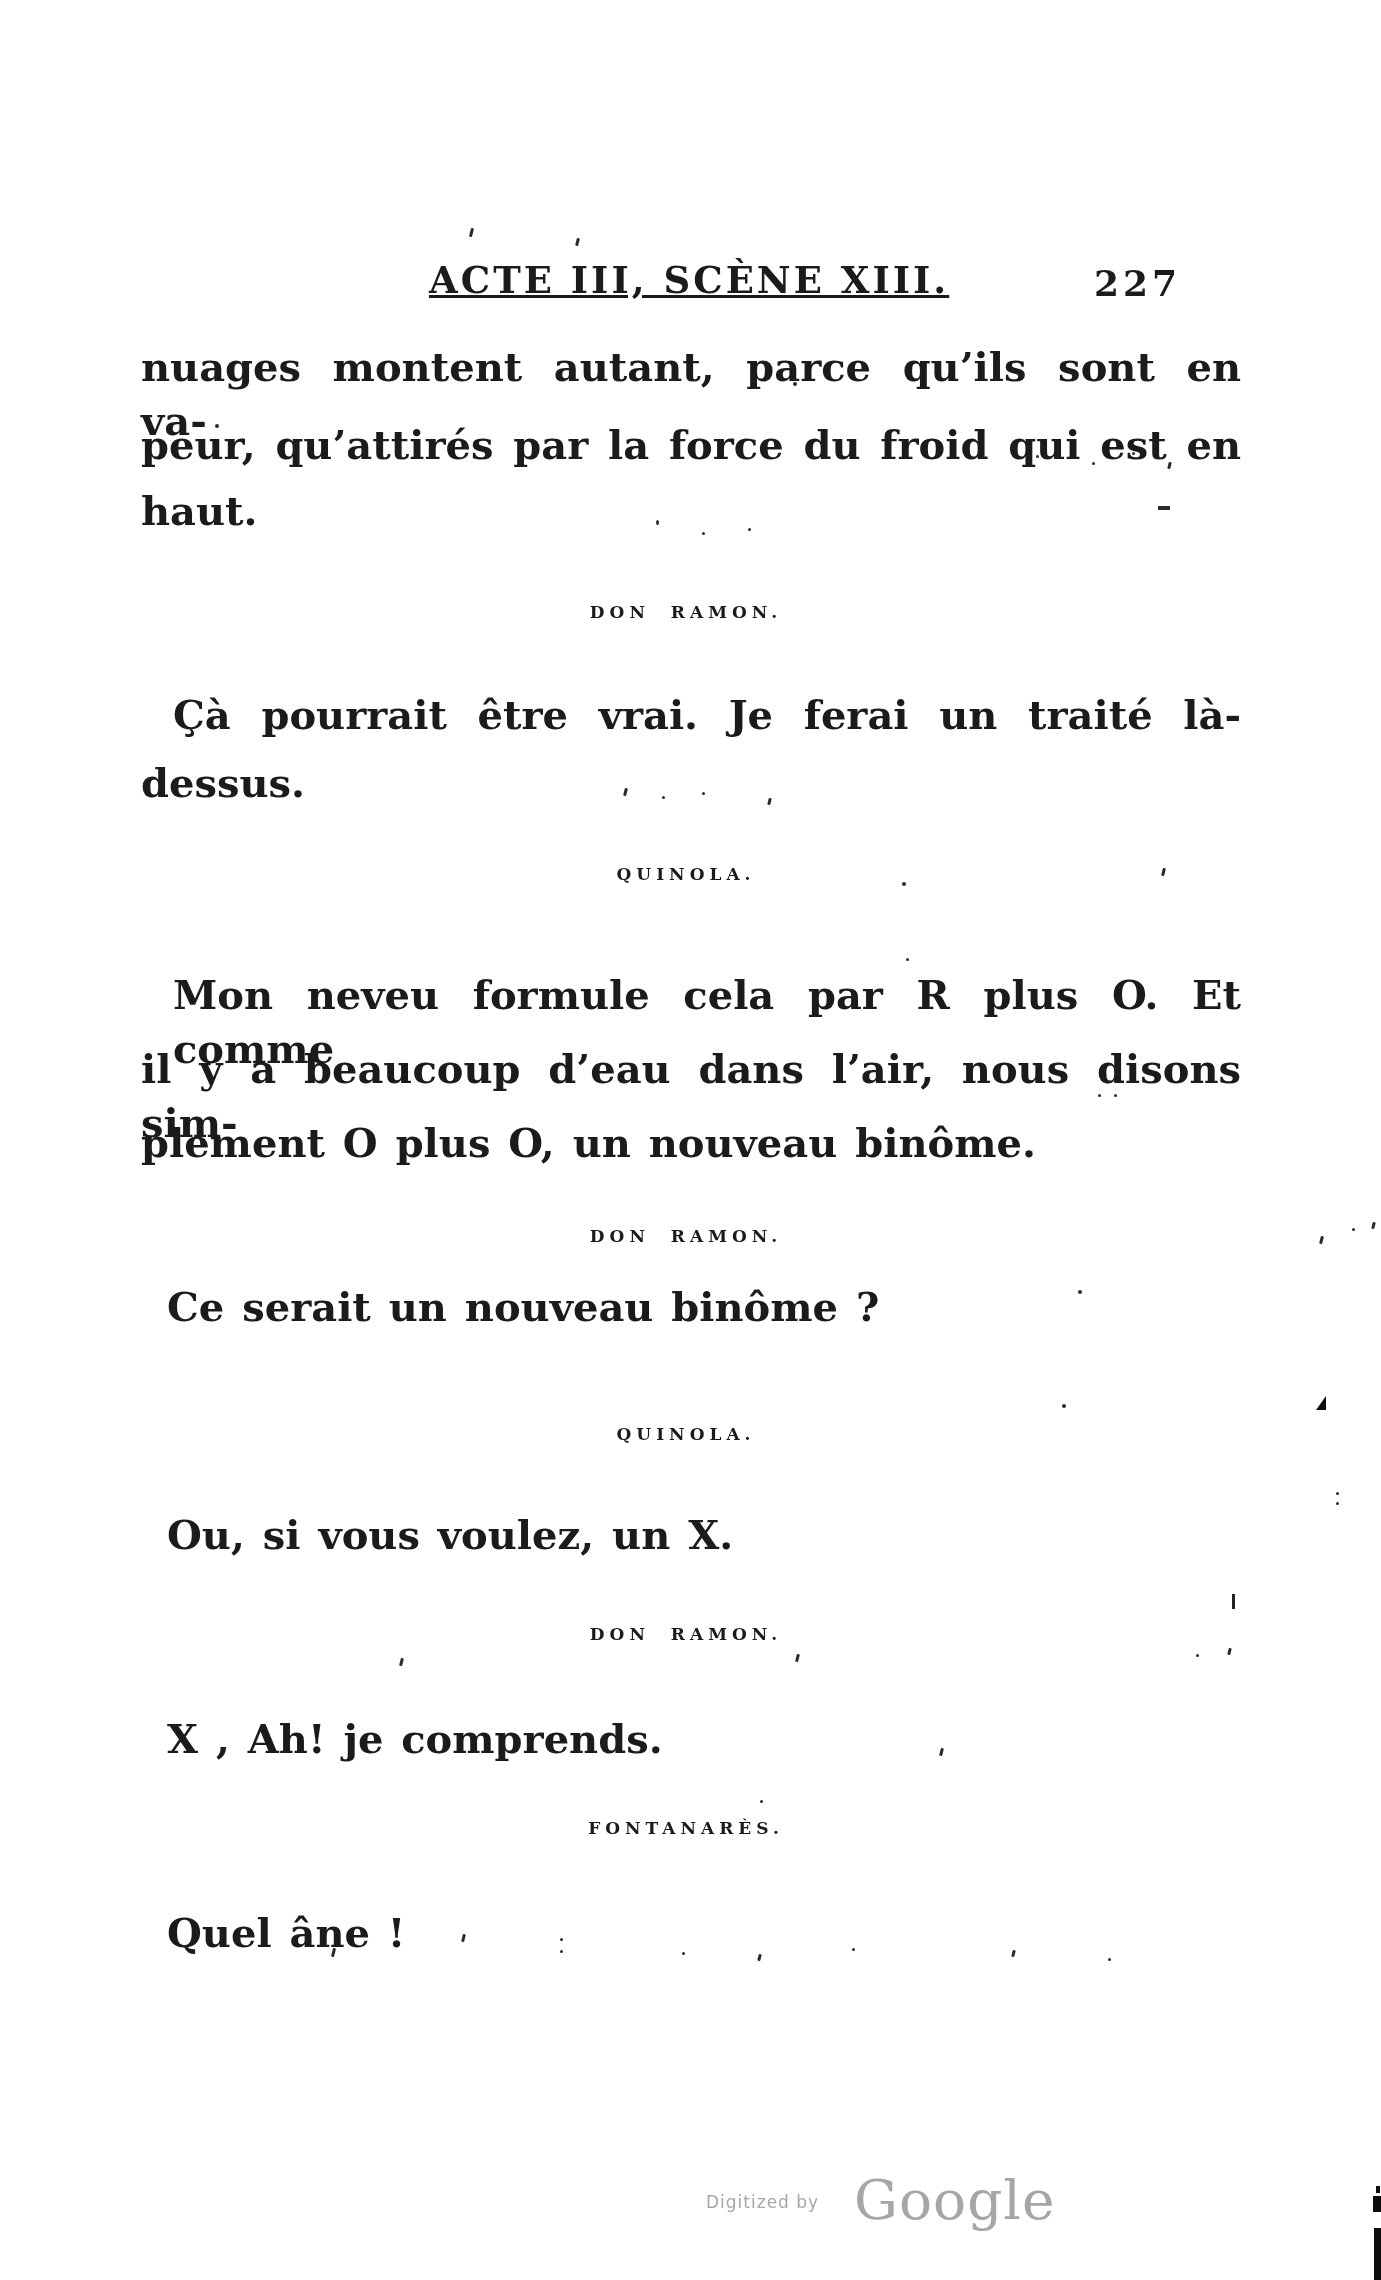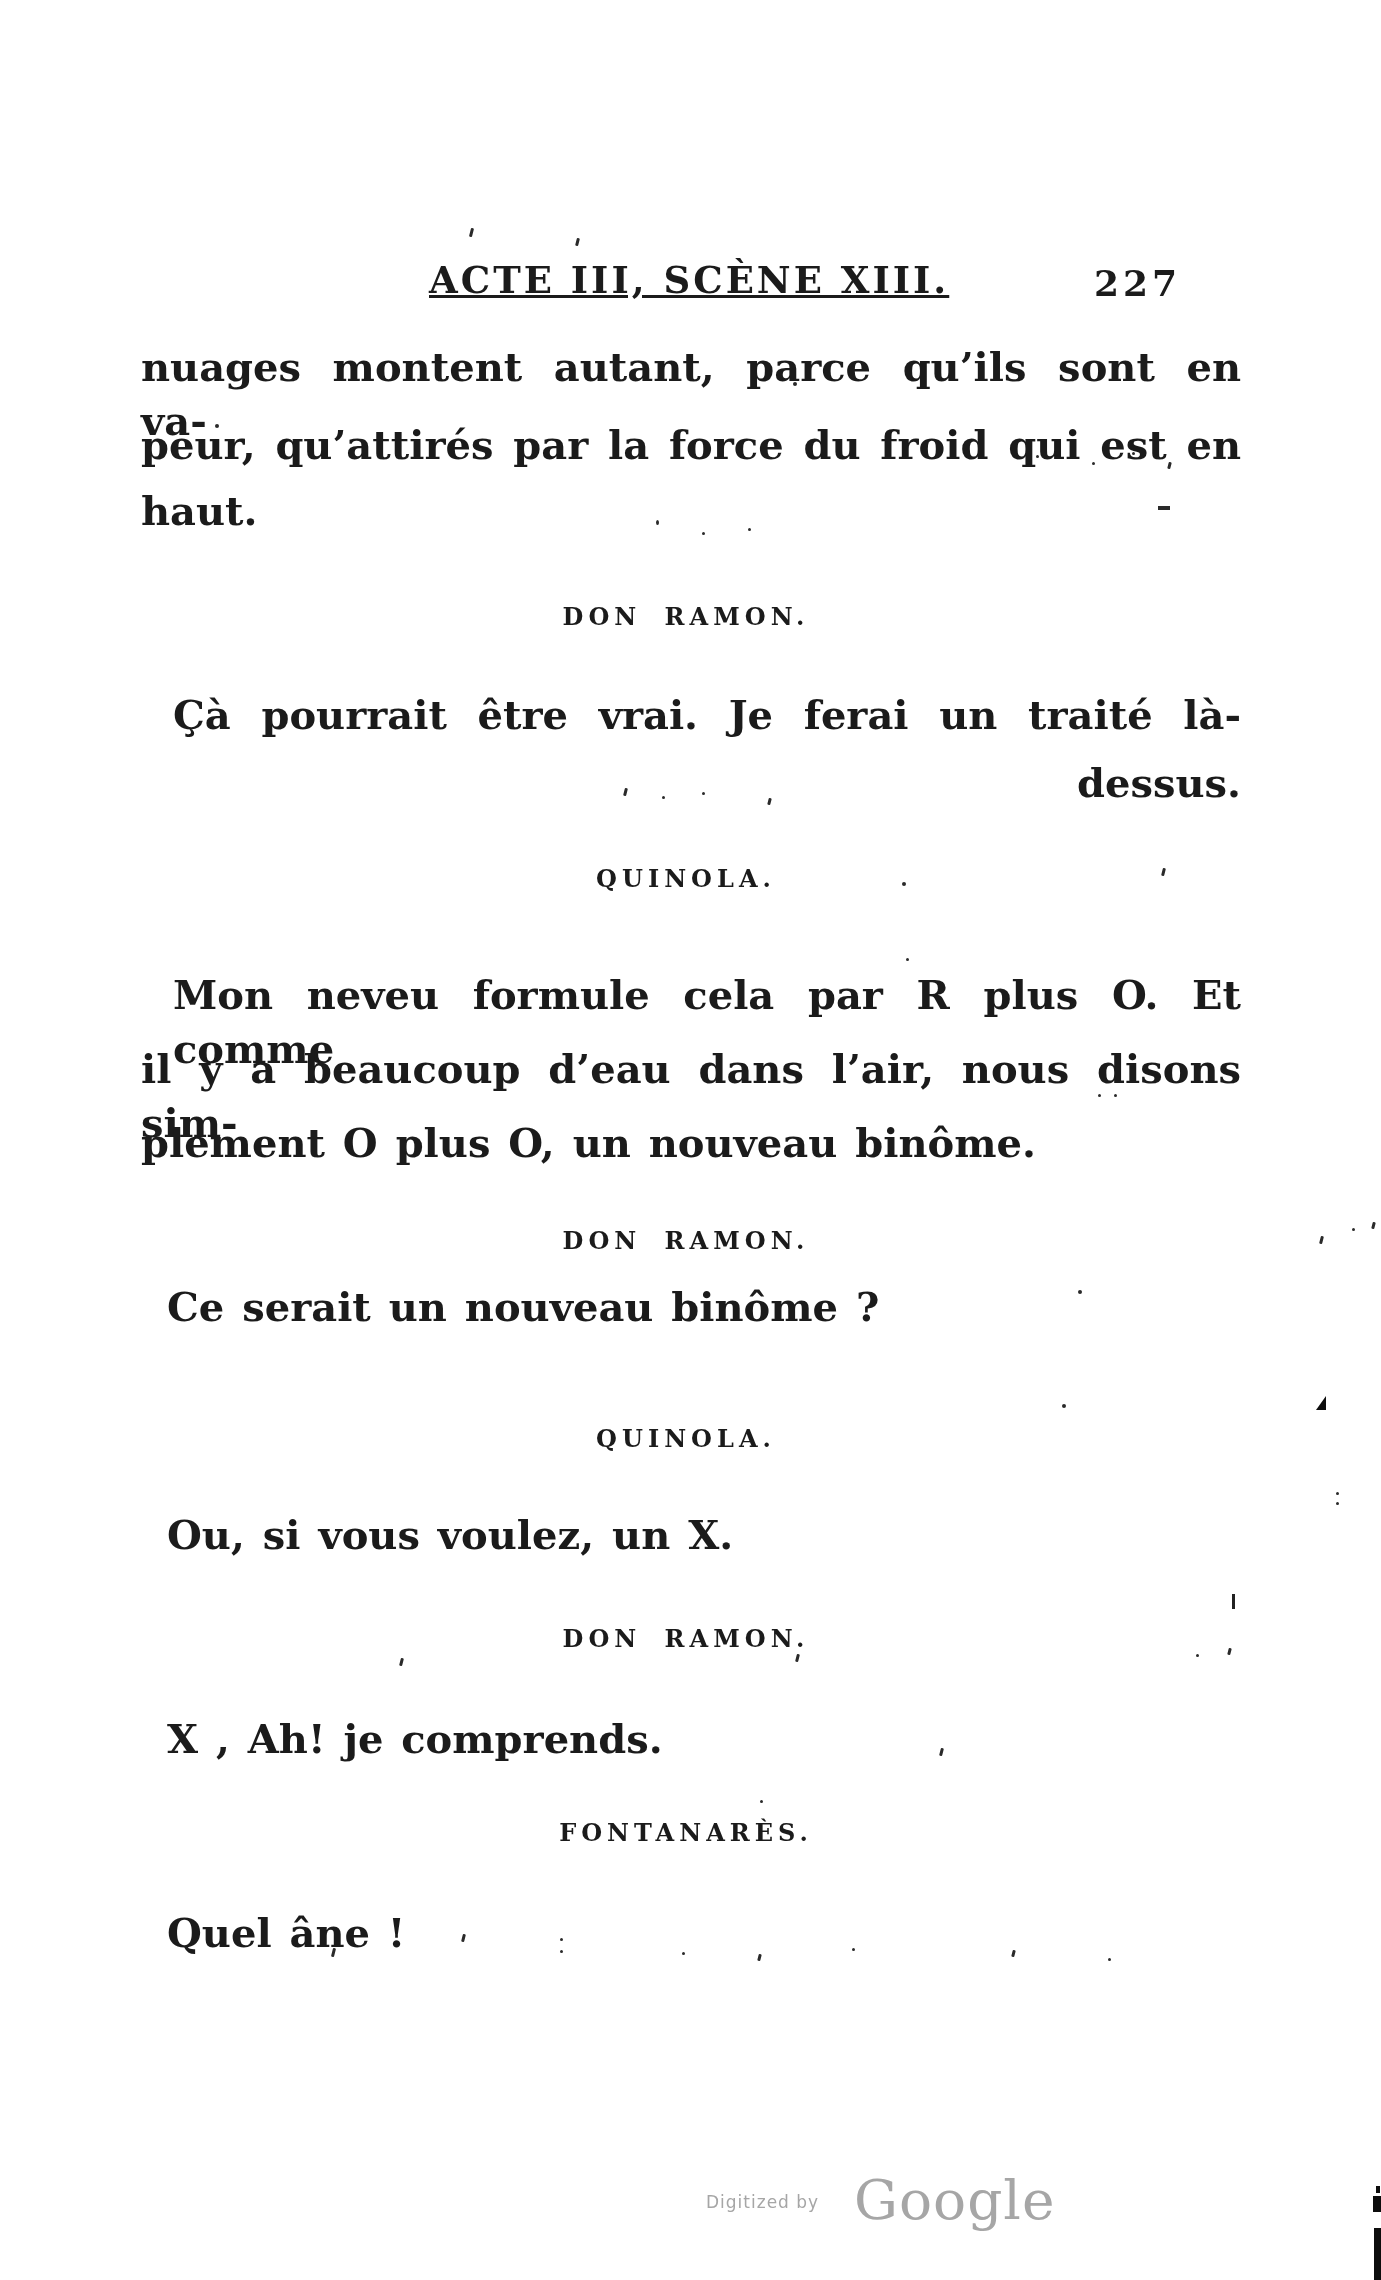--- a/index.html
+++ b/index.html
@@ -51,21 +51,21 @@
   .bodyline.indent{
     padding-left:32px;
     width:1068px;
   }
   .speaker{
     position:absolute;
     left:141px;
     width:1090px;
     text-align:center;
     font-weight:bold;
-    font-size:24px;
+    font-size:17px;
     letter-spacing:5px;
     word-spacing:10px;
     white-space:nowrap;
   }
   .wm-prefix{
     position:absolute;
     left:706px;top:2192px;
     font-family:"DejaVu Sans","Liberation Sans",sans-serif;
     font-size:17px;
     color:var(--wm);
@@ -98,21 +98,21 @@
   <div class="running-head" style="left:429px;top:258px;text-decoration:underline;">ACTE III, SCÈNE XIII.</div>
   <div class="page-num" style="left:1094px;top:262px;">227</div>
 
   <div class="bodyline just" style="top:340px;">nuages montent autant, parce qu’ils sont en va-</div>
   <div class="bodyline just" style="top:418px;">peur, qu’attirés par la force du froid qui est en</div>
   <div class="bodyline lastline" style="top:484px;">haut.</div>
 
   <div class="speaker" style="top:602px;">DON RAMON.</div>
 
   <div class="bodyline just indent" style="top:688px;">Çà pourrait être vrai. Je ferai un traité là-</div>
-  <div class="bodyline lastline" style="top:756px;text-align:right;">dessus.</div>
+  <div class="bodyline lastline" style="top:756px;">dessus.</div>
 
   <div class="speaker" style="top:864px;">QUINOLA.</div>
 
   <div class="bodyline just indent" style="top:968px;">Mon neveu formule cela par R plus O. Et comme</div>
   <div class="bodyline just" style="top:1042px;">il y a beaucoup d’eau dans l’air, nous disons sim-</div>
   <div class="bodyline lastline" style="top:1116px;">plement O plus O, un nouveau binôme.</div>
 
   <div class="speaker" style="top:1226px;">DON RAMON.</div>
 
   <div class="bodyline lastline" style="top:1280px;padding-left:26px;width:1074px;">Ce serait un nouveau binôme ?</div>

